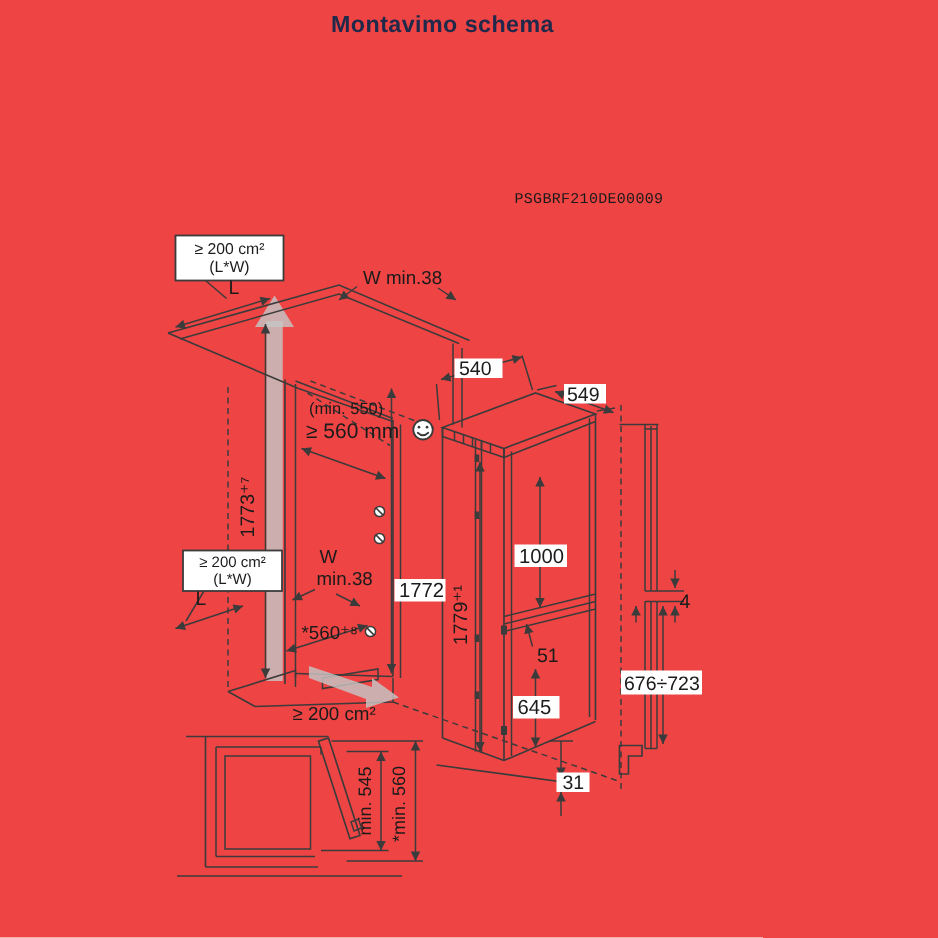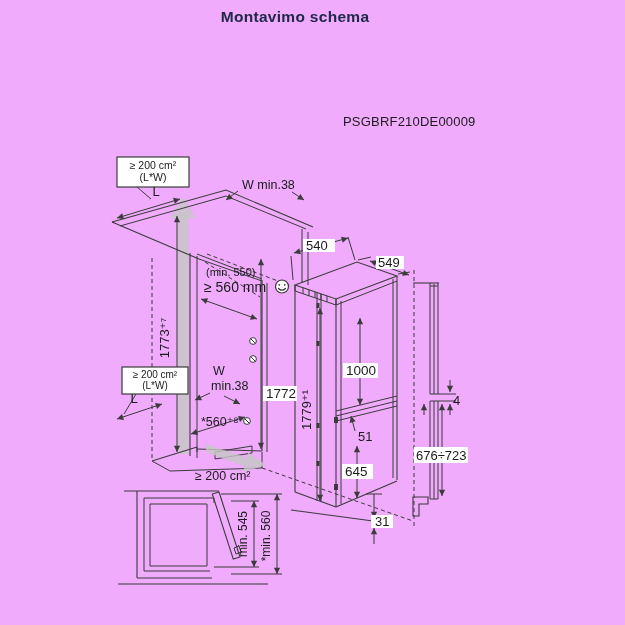--- a/index.html
+++ b/index.html
@@ -1,20 +1,20 @@
 <!DOCTYPE html>
 <html><head>
 <meta charset="utf-8">
 <style>
   html,body{margin:0;padding:0;background:#ffffff;}
-  .page{position:relative;width:625px;height:625px;background:#f0abfc;overflow:hidden;
+  .page{position:relative;width:625px;height:625px;background:#ef4444;overflow:hidden;
         font-family:"Liberation Sans","DejaVu Sans",sans-serif;}
   .title{position:absolute;top:8px;left:0;width:590px;text-align:center;
          font-size:15.5px;font-weight:600;letter-spacing:.3px;color:#20294a;}
-  .model{position:absolute;left:343px;top:114px;font-size:13px;color:#1a1a1a;letter-spacing:.2px;}
+  .model{position:absolute;left:343px;top:128px;font-size:10px;color:#1a1a1a;letter-spacing:.2px;font-family:Liberation Mono, monospace;}
   svg{position:absolute;left:0;top:0;}
   .ln{stroke:#3b3b3b;stroke-width:1.1;fill:none;}
   .lt{stroke:#3b3b3b;stroke-width:1;fill:none;}
   .dash{stroke:#3b3b3b;stroke-width:1;fill:none;stroke-dasharray:4 3;}
   .dim{stroke:#3b3b3b;stroke-width:1;fill:none;marker-start:url(#arr);marker-end:url(#arr);}
   .dimE{stroke:#3b3b3b;stroke-width:1;fill:none;marker-end:url(#arr);}
   .wbg{fill:#ffffff;stroke:none;}
   .box{fill:#ffffff;stroke:#3b3b3b;stroke-width:1.2;}
   .txt{font-family:"Liberation Sans","DejaVu Sans",sans-serif;fill:#1b1b1b;}
   .gray{fill:#c6c6c6;opacity:.82;stroke:none;}

